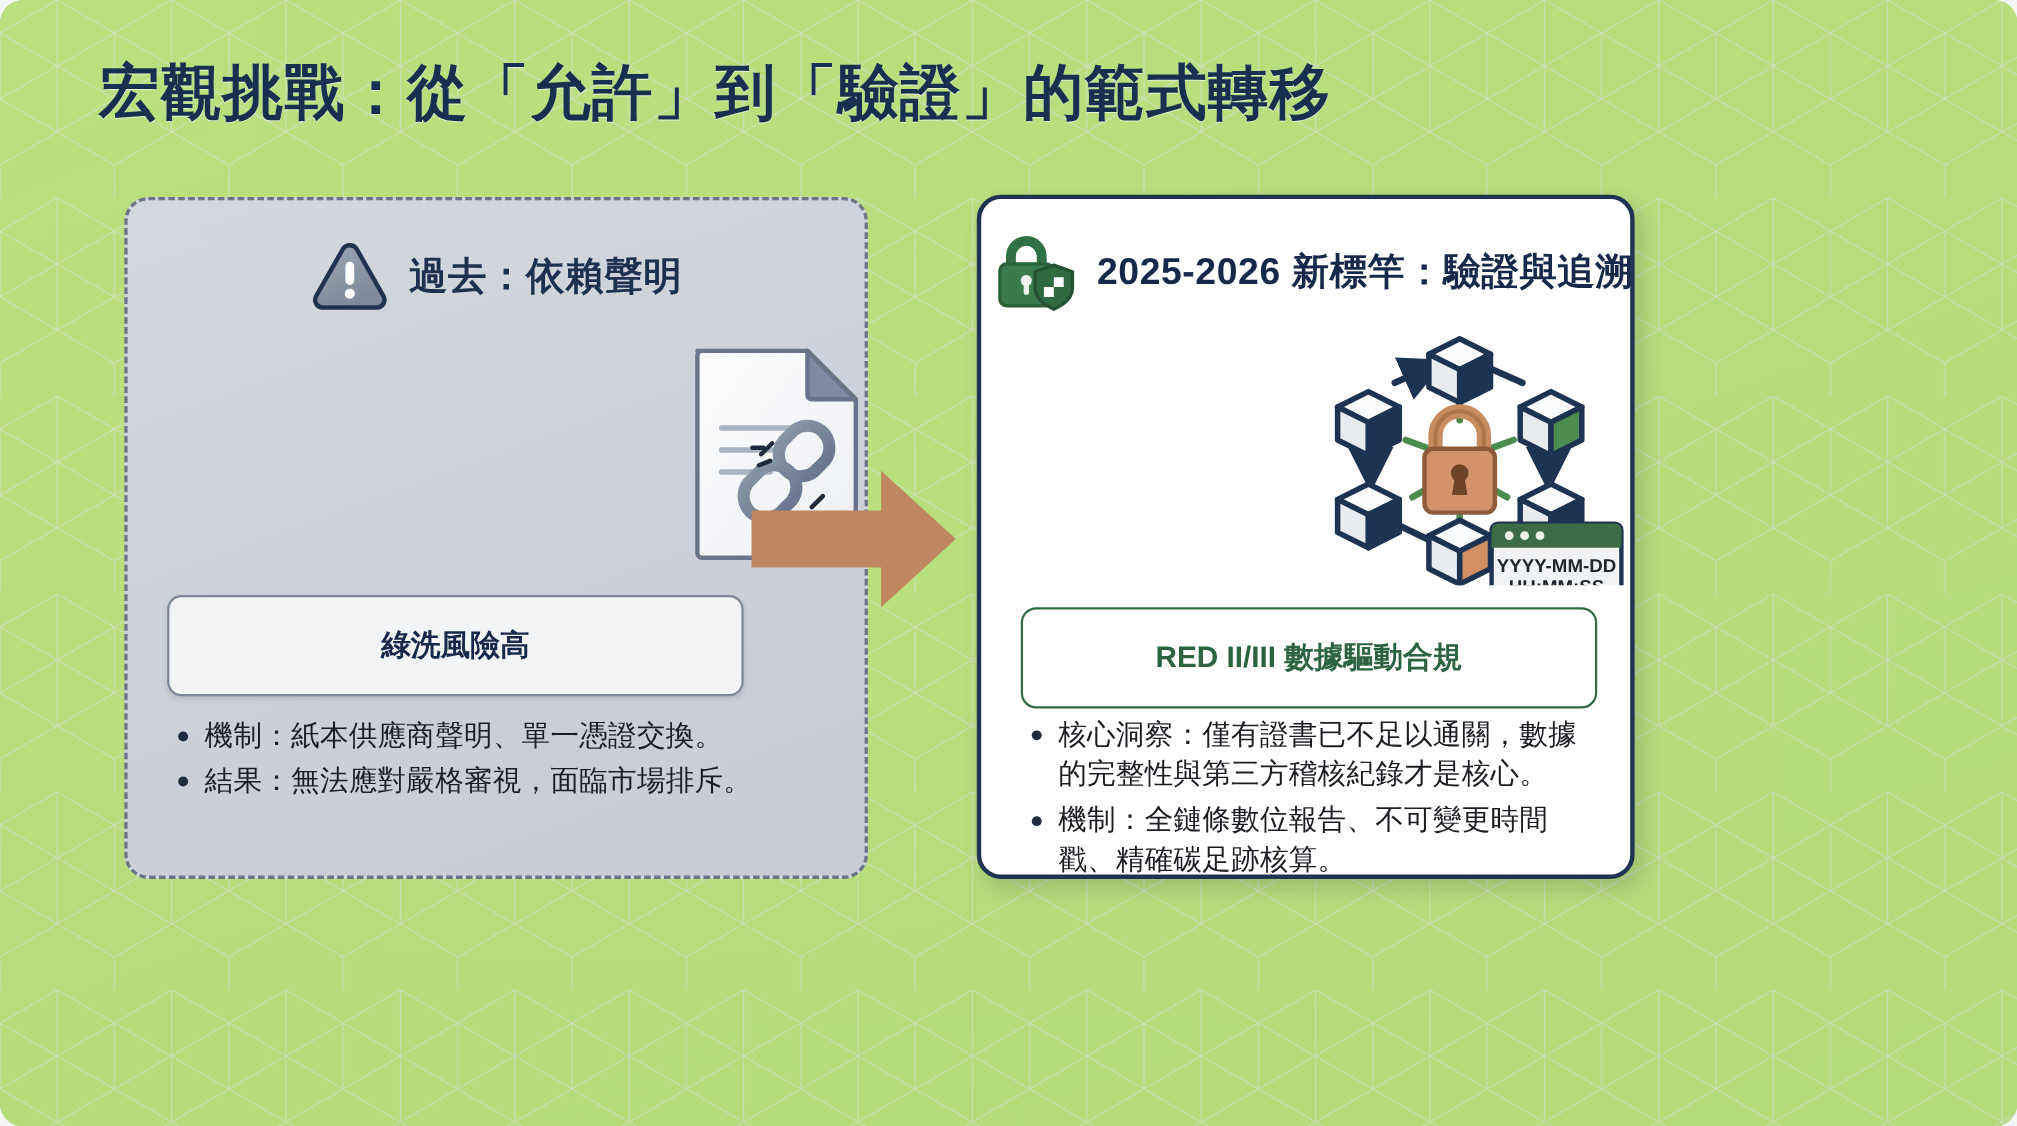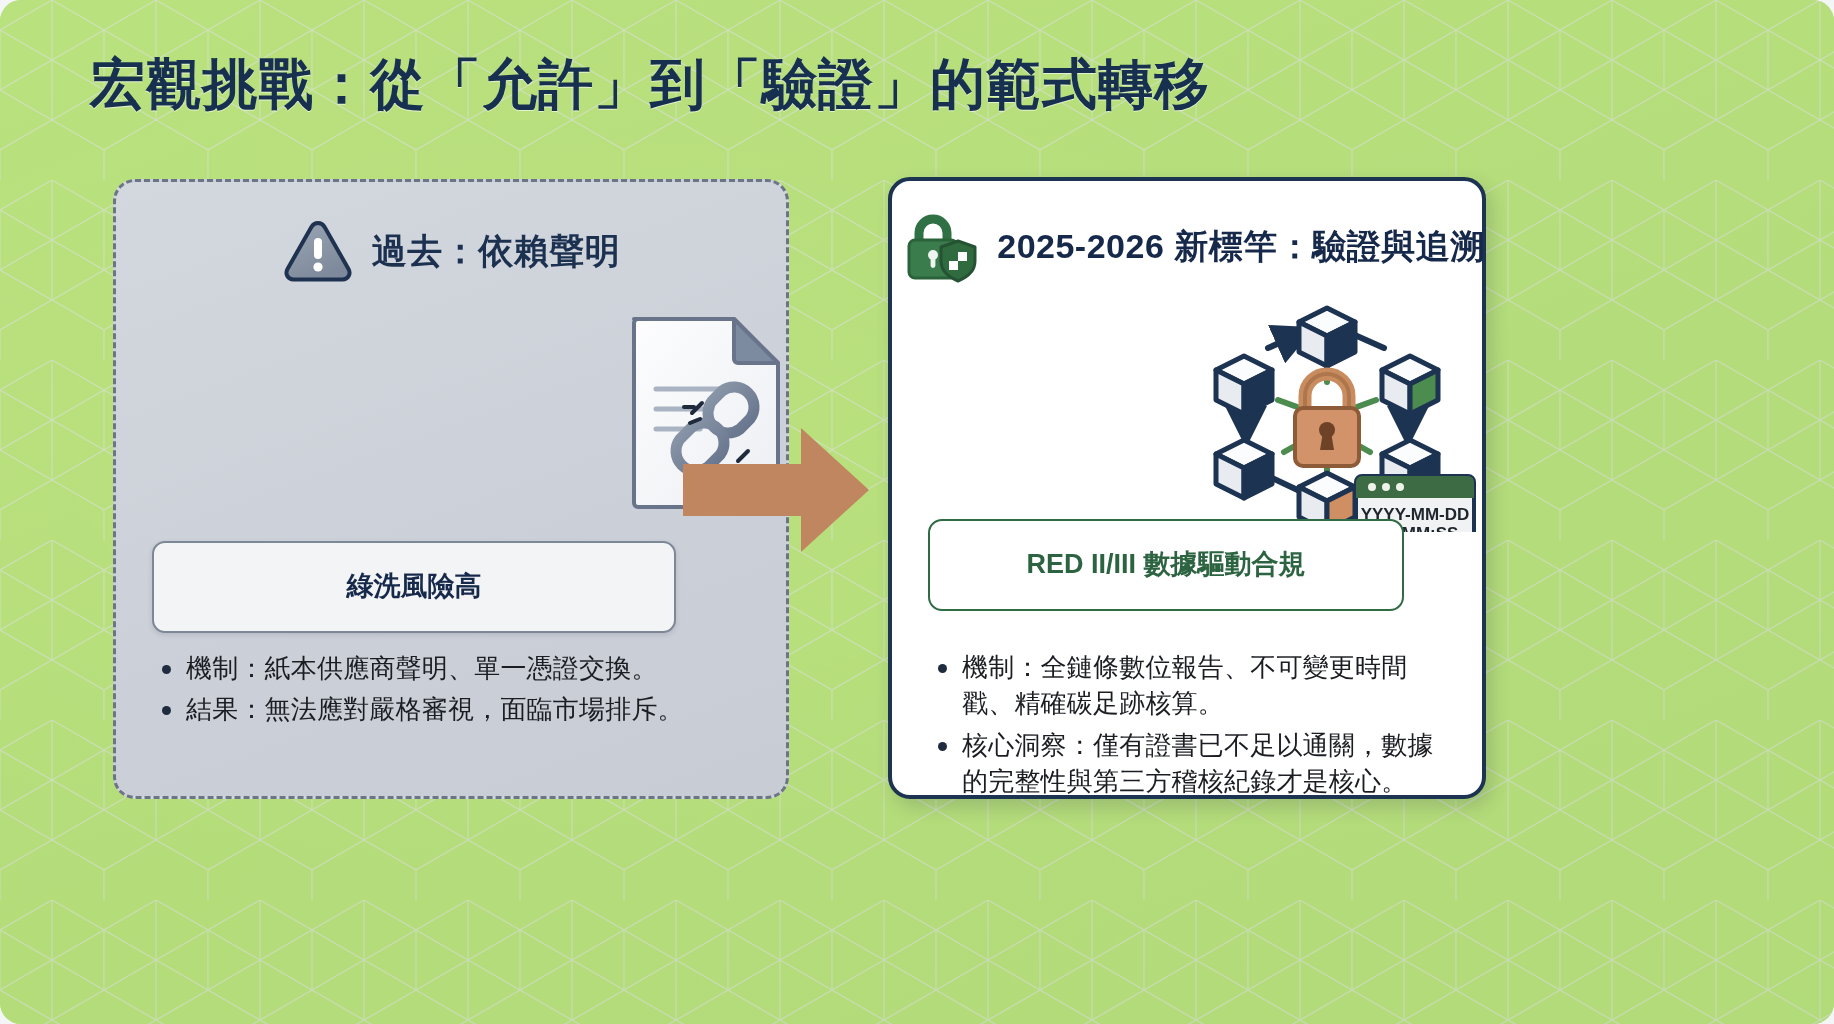--- a/index.html
+++ b/index.html
@@ -136,22 +136,22 @@
     left: 36px;
     top: 359px;
     width: 524px;
     height: 92px;
     background: #f3f4f6;
     border: 2px solid #7d8796;
     box-shadow: 0 2px 5px rgba(60,70,90,0.16);
   }
   #future-callout {
     left: 36px;
-    top: 338px;
-    width: 476px;
+    top: 371px;
+    width: 524px;
     height: 92px;
     background: #ffffff;
     border: 2px solid #2f6b44;
     border-radius: 14px;
   }
   .callout-line1 { font-size: 27px; font-weight: 700; line-height: 1.18; }
   .callout-line2 { font-size: 27px; font-weight: 700; line-height: 1.18; }
   #past-callout .callout-line1,
   #past-callout .callout-line2 { color: #16294a; }
   #future-callout .callout-line1,
@@ -377,18 +377,18 @@
           <text x="59" y="63" text-anchor="middle" font-family="Liberation Sans, sans-serif" font-size="17" font-weight="600" fill="#20262e">HH:MM:SS</text>
         </g>
       </svg>
     </div>
 
     <div class="callout" id="future-callout">
       <div class="callout-line1">RED II/III 數據驅動合規</div>
     </div>
 
     <ul class="bullets" id="future-bullets">
+      <li>核心洞察：僅有證書已不足以通關，數據的完整性與第三方稽核紀錄才是核心。</li>
       <li>機制：全鏈條數位報告、不可變更時間戳、精確碳足跡核算。</li>
-      <li>核心洞察：僅有證書已不足以通關，數據的完整性與第三方稽核紀錄才是核心。</li>
     </ul>
   </div>
 
 </div>
 
 </body></html>

